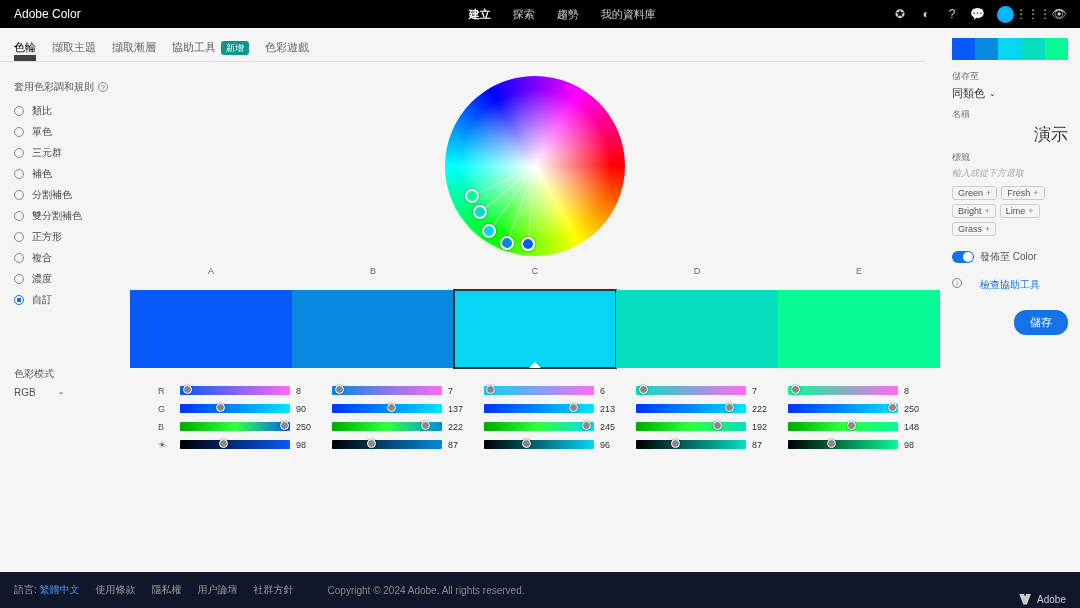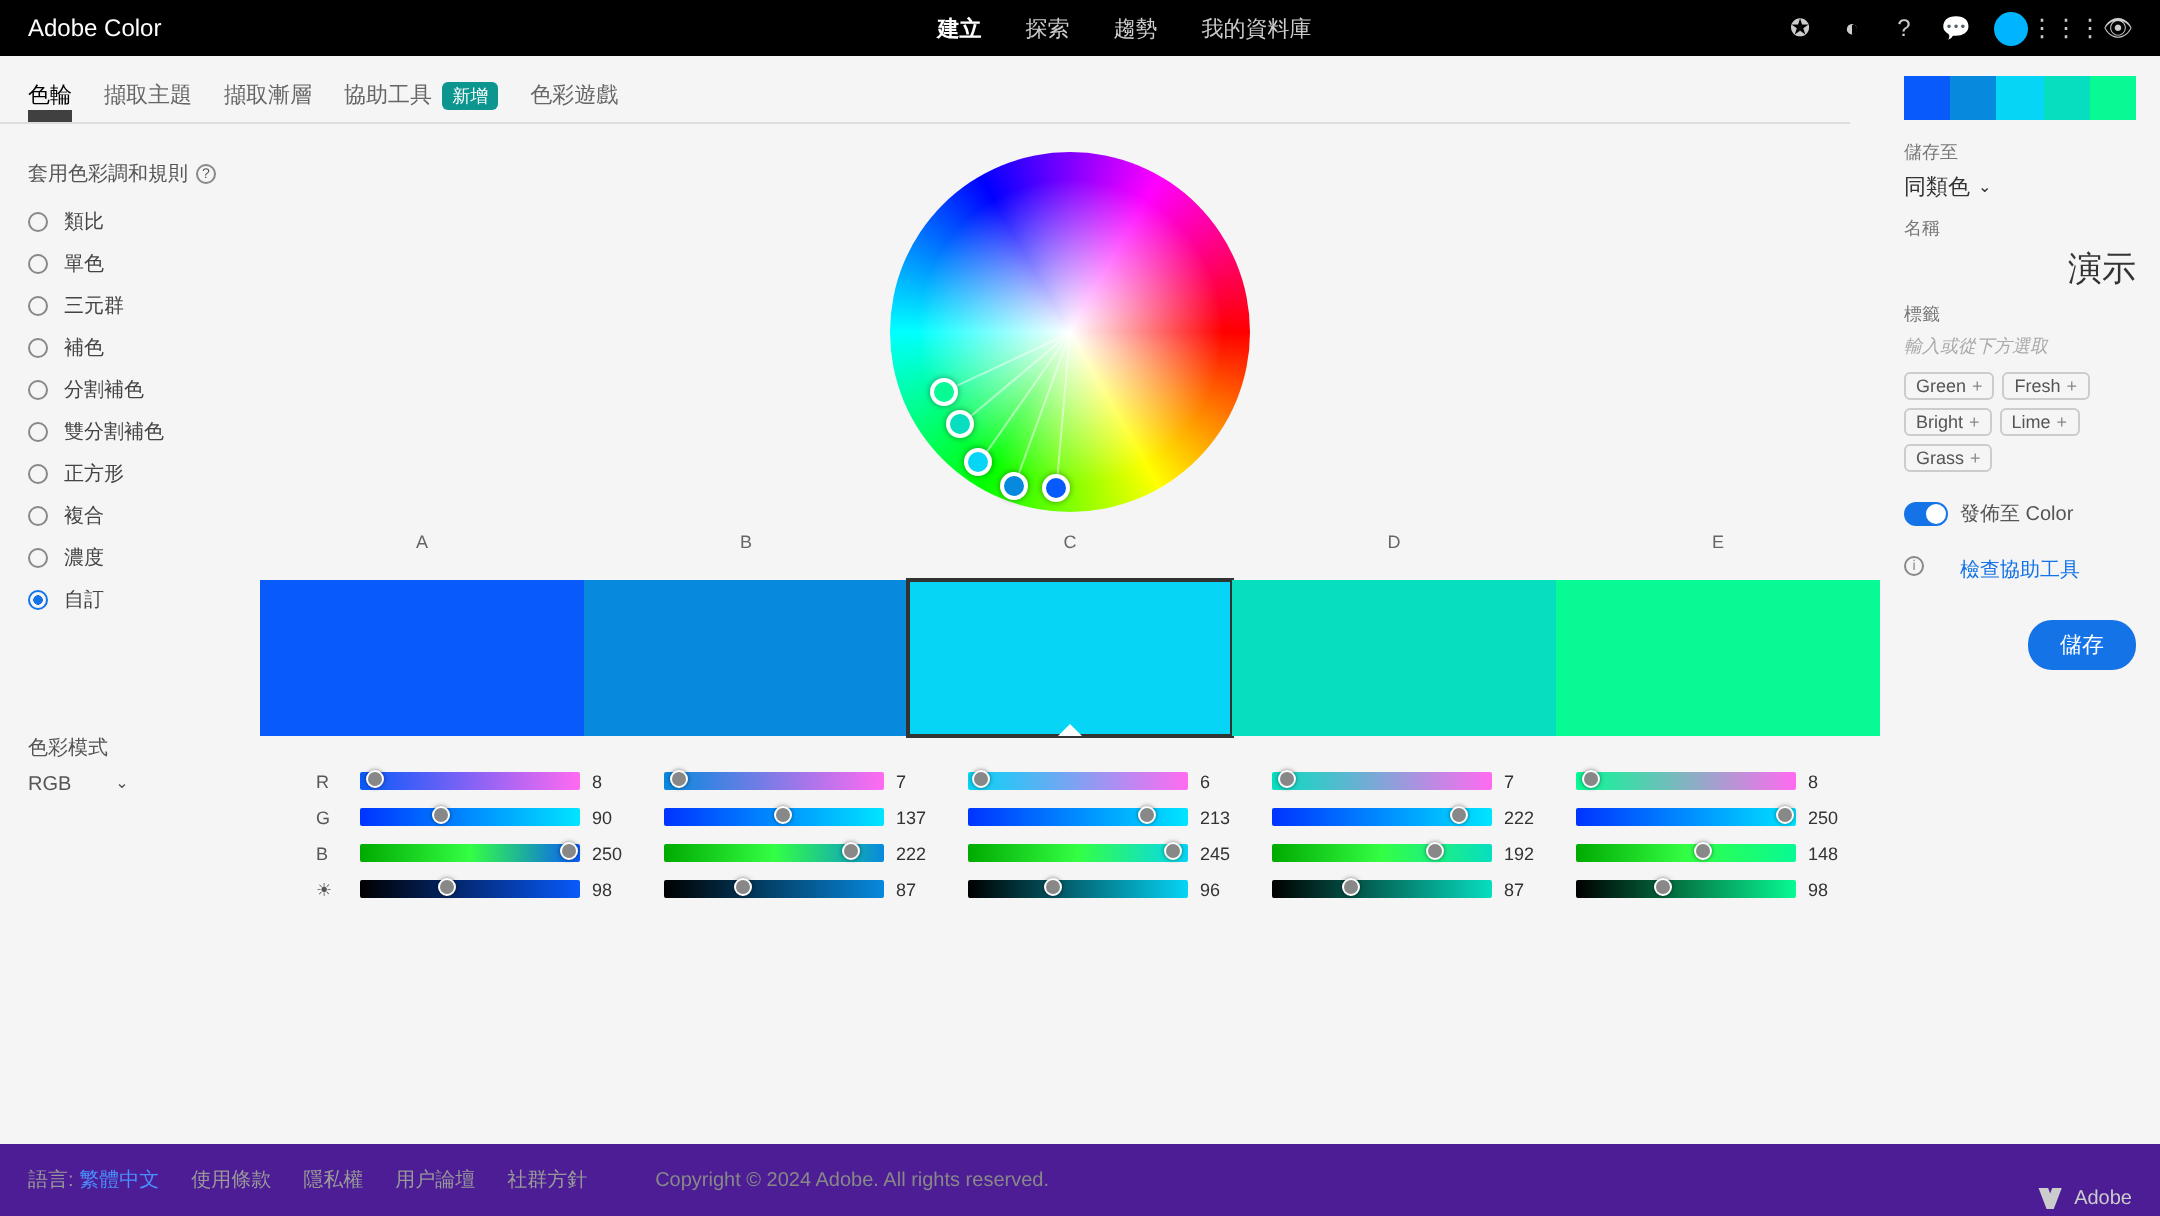--- a/index.html
+++ b/index.html
@@ -60,21 +60,21 @@
 .tag-hint { font-size: 9px; color: #aaa; font-style: italic; }
 .tags { display: flex; flex-wrap: wrap; gap: 4px; margin-top: 6px; }
 .tag { border: 1px solid #ccc; border-radius: 3px; padding: 1px 5px; font-size: 9px; color: #555; display: flex; align-items: center; gap: 3px; }
 .tag span.plus { color: #888; font-size: 9px; }
 .toggle-row { display: flex; align-items: center; gap: 6px; margin-top: 14px; font-size: 10px; }
 .toggle { width: 22px; height: 12px; background: #1473e6; border-radius: 6px; position: relative; }
 .toggle::after { content: ''; position: absolute; right: 1px; top: 1px; width: 10px; height: 10px; background: #fff; border-radius: 50%; }
 .link-row { display: flex; align-items: flex-start; gap: 18px; margin-top: 14px; color: #1473e6; font-size: 10px; }
 .link-ic { width: 10px; height: 10px; border: 1px solid #888; border-radius: 50%; font-size: 7px; display: flex; align-items: center; justify-content: center; color: #888; }
 .save-btn { background: #1473e6; color: #fff; border: none; border-radius: 12px; padding: 5px 16px; font-size: 11px; margin-top: 18px; float: right; cursor: pointer; }
-.footer { position: absolute; bottom: 0; left: 0; right: 0; height: 36px; background: #4c1d95; display: flex; align-items: center; padding: 2px 14px; font-size: 10px; color: #999; gap: 16px; }
+.footer { position: absolute; bottom: 0; left: 0; right: 0; height: 36px; background: #0f172a; display: flex; align-items: center; padding: 2px 14px; font-size: 10px; color: #999; gap: 16px; }
 .footer .lang { color: #999; }
 .footer .lang b { color: #4a90ff; font-weight: normal; }
 .footer .cr { margin-left: 18px; color: #888; }
 .footer .adobe { margin-left: auto; color: #ccc; display: flex; align-items: center; gap: 6px; margin-top: 18px; }
 .adobe-logo { width: 12px; height: 11px; background: #ccc; clip-path: polygon(0 0, 40% 0, 50% 30%, 60% 0, 100% 0, 65% 100%, 35% 100%); }
 </style>
 </head>
 <body>
 
 <div class="topbar">

